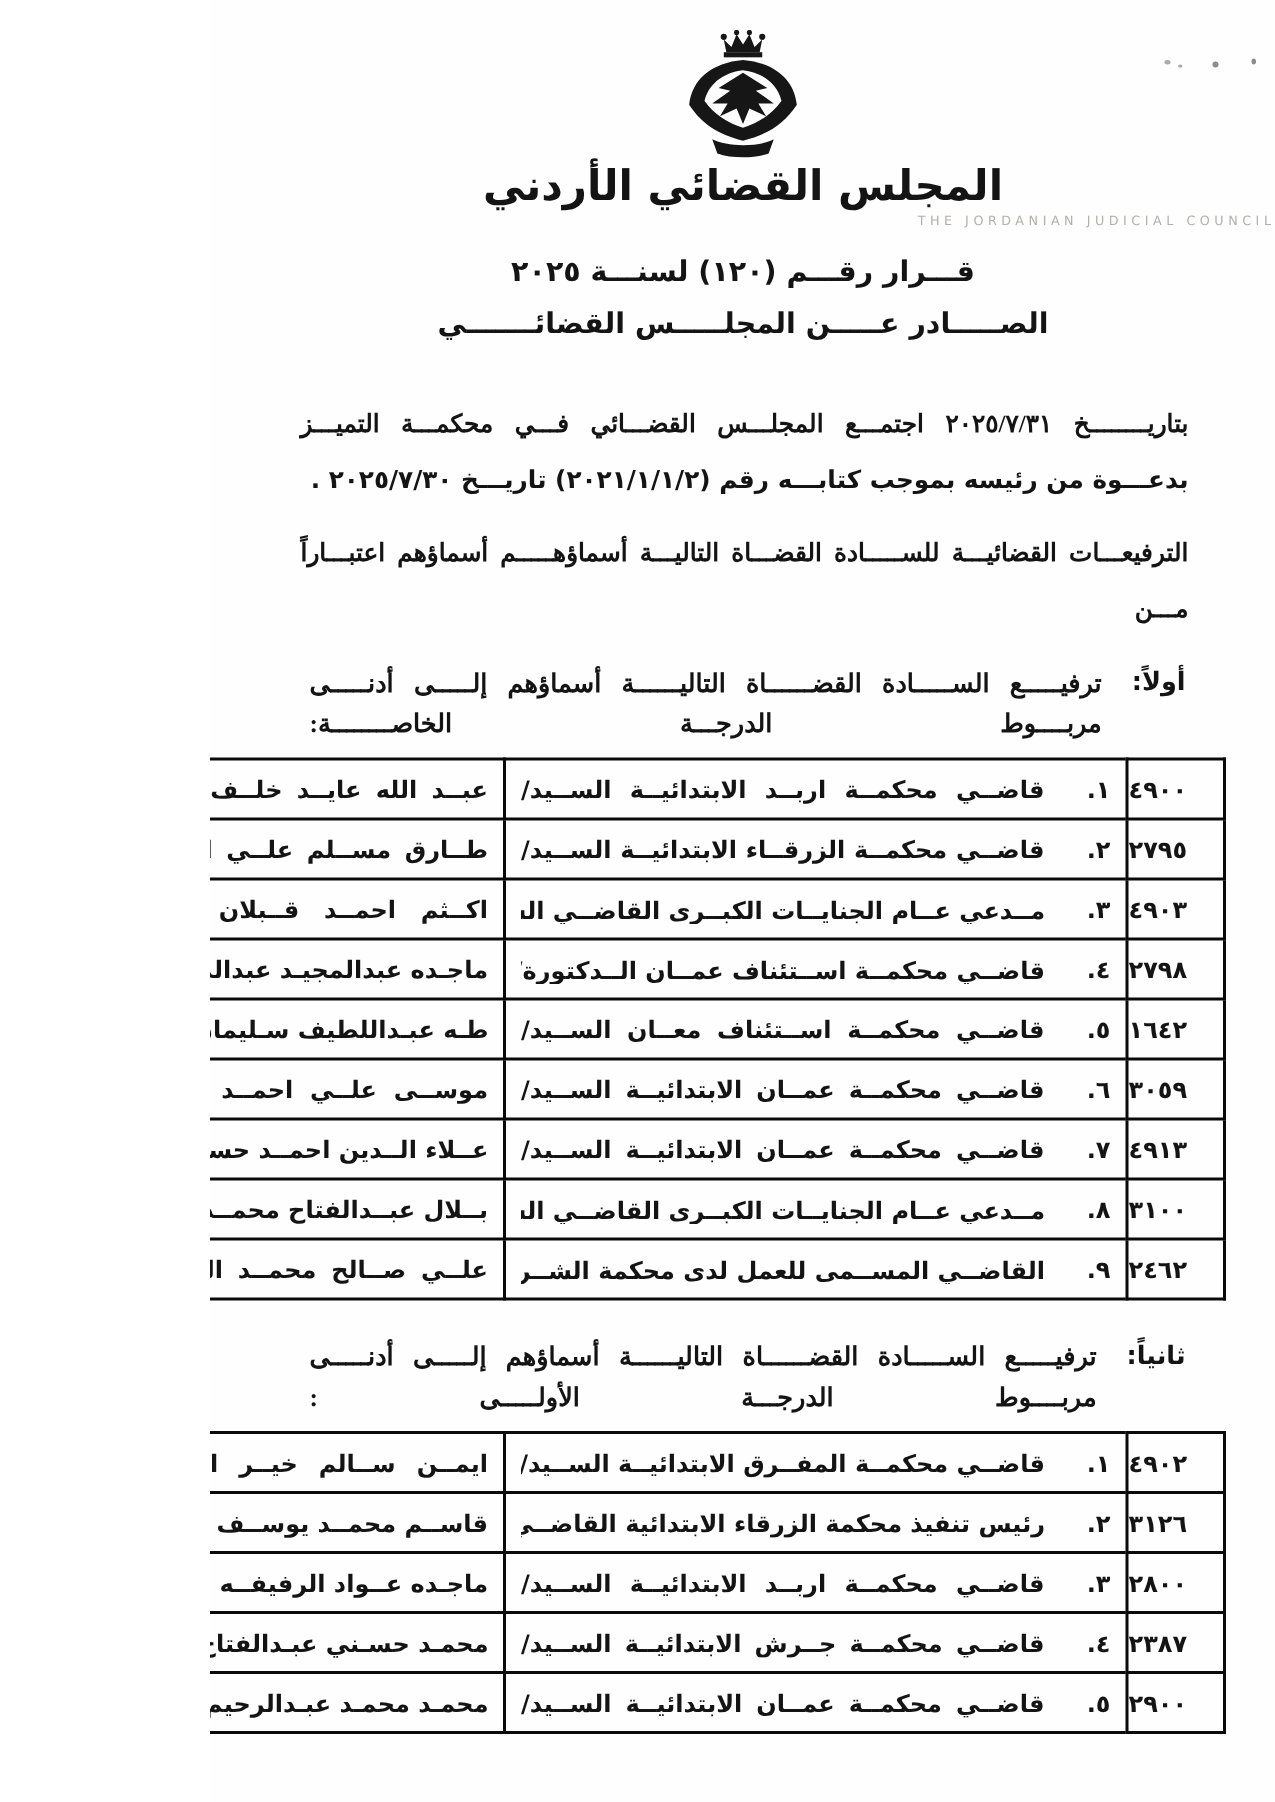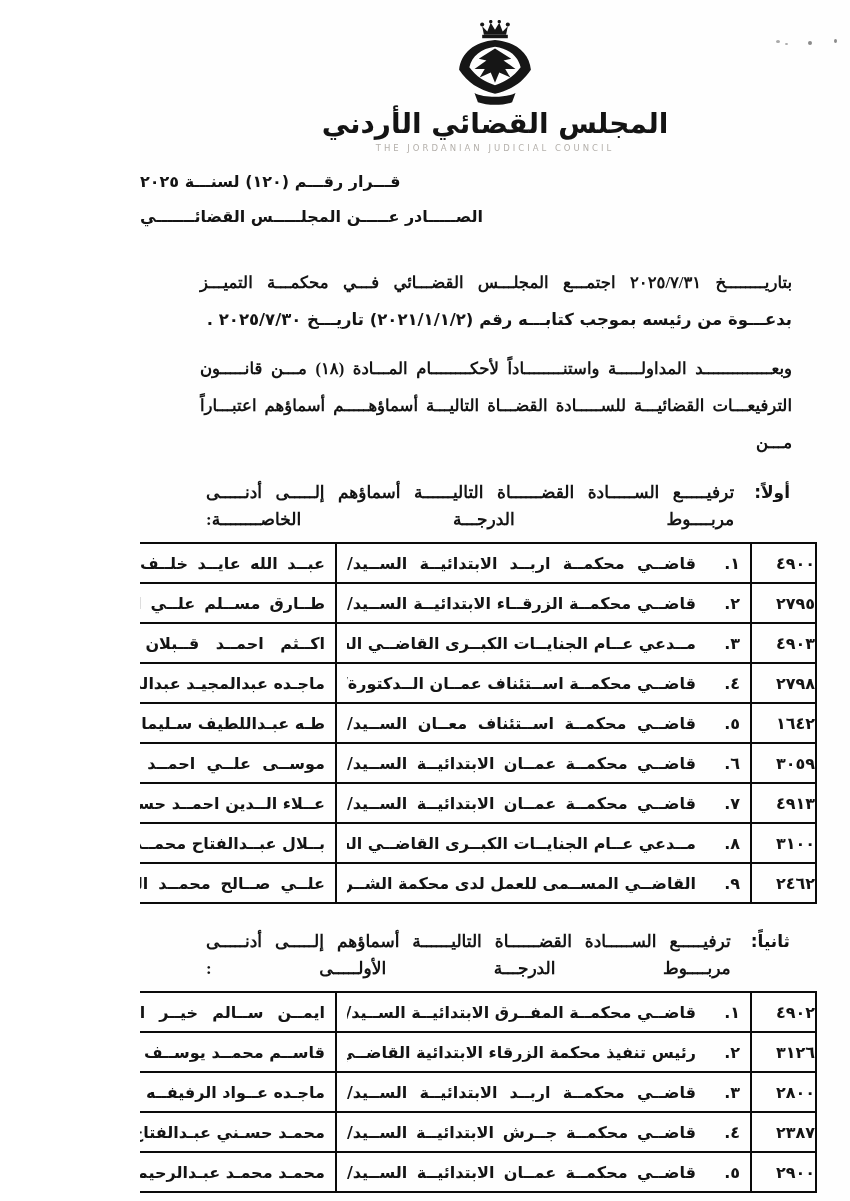--- a/index.html
+++ b/index.html
@@ -7,38 +7,38 @@
   .page {
     position:relative; width:710px; height:1201px; overflow:hidden;
     background:#fefefe; color:#141414;
     font-family:"DejaVu Sans", sans-serif; font-weight:700;
     direction:rtl;
   }
   
   .header { padding-top:20px; text-align:center; }
   .crest { display:block; margin:0 auto; }
   .logo-ar { font-size:28px; line-height:36px; letter-spacing:-1px; }
-  .logo-en { font-size:8.5px; font-weight:400; color:#b4b0ab; letter-spacing:3px; line-height:12px; }
-  
-  .title-block { text-align:left; font-size:16px; line-height:35px; margin-top:10px; }
+  .logo-en { font-size:8.5px; font-weight:400; color:#b4b0ab; letter-spacing:3px; line-height:12px;text-align:right; }
+  
+  .title-block { text-align:center; font-size:19px; line-height:35px; margin-top:10px; }
   
   .para { margin:0 58px 0 60px; font-size:16.5px; line-height:37px; }
   .para.first { margin-top:30px; }
   .para.second { margin-top:12px; }
   .jline { text-align:justify; text-align-last:justify;font-family:Liberation Serif, serif; -moz-text-align-last:justify; }
   .rline { text-align:right; }
   .tabline { text-align:right; padding-left:0; padding-right:222px; }
   
   .section-head { display:flex; gap:20px; margin:18px 60px 0 66px; font-size:17px; line-height:27px; }
   .section-label { flex:0 0 auto; }
   .section-text { flex:1 1 auto; text-align:justify; text-align-last:justify;font-family:Liberation Serif, serif; -moz-text-align-last:justify; }
   
   table.judge-table { border-collapse:collapse; table-layout:fixed; width:764px; margin:9px 33px 0 53px; }
   .judge-table td { border:2px solid #0a0a0a; height:40px; padding:0; font-size:16px; vertical-align:middle; }
-  td.c-num  { width:65px; text-align:right; }
+  td.c-num  { width:65px; text-align:left; }
   td.c-pos  { width:415px; }
   td.c-name { width:284px; padding:0 10px; text-align:justify; text-align-last:justify; -moz-text-align-last:justify; white-space:nowrap; overflow:hidden; }
   .pos-wrap { display:flex; align-items:center; gap:14px; padding:0 10px; }
   .idx { flex:0 0 30px; }
   .pos-text { flex:1 1 auto; text-align:justify; text-align-last:justify; -moz-text-align-last:justify; white-space:nowrap; overflow:hidden; }
   
   .speck { position:absolute; background:#a9a9a9; border-radius:50%; }
 </style>
 </head>
 <body>
@@ -74,21 +74,20 @@
     <div>قـــرار رقـــم (١٢٠) لسنـــة ٢٠٢٥</div>
     <div>الصـــــادر عـــــن المجلـــــس القضائـــــــي</div>
   </div>
 
   <div class="para first">
     <div class="jline">بتاريــــــــخ ٢٠٢٥/٧/٣١ اجتمـــع المجلـــس القضـــائي فـــي محكمـــة التميـــز</div>
     <div class="rline">بدعـــوة من رئيسه بموجب كتابـــه رقم (٢٠٢١/١/١/٢) تاريـــخ ٢٠٢٥/٧/٣٠ .</div>
   </div>
 
   <div class="para second">
-    <div class="jline">وبعــــــــــــــد المداولـــــة واستنــــــــاداً لأحكــــــــام المـــادة (١٨) مـــن قانـــــون</div>
     <div class="jline">الترفيعـــات القضائيـــة للســـــادة القضـــاة التاليـــة أسماؤهـــــم أسماؤهم اعتبـــاراً مـــن</div>
   </div>
 
   <div>
     <div class="section-head">
       <span class="section-label">أولاً:</span>
       <span class="section-text">ترفيـــــع الســـــادة القضــــــاة التاليــــــة أسماؤهم إلـــــى أدنـــــى مربــــوط الدرجـــة الخاصــــــــة:</span>
     </div>
     <table class="judge-table">
       <tbody>

